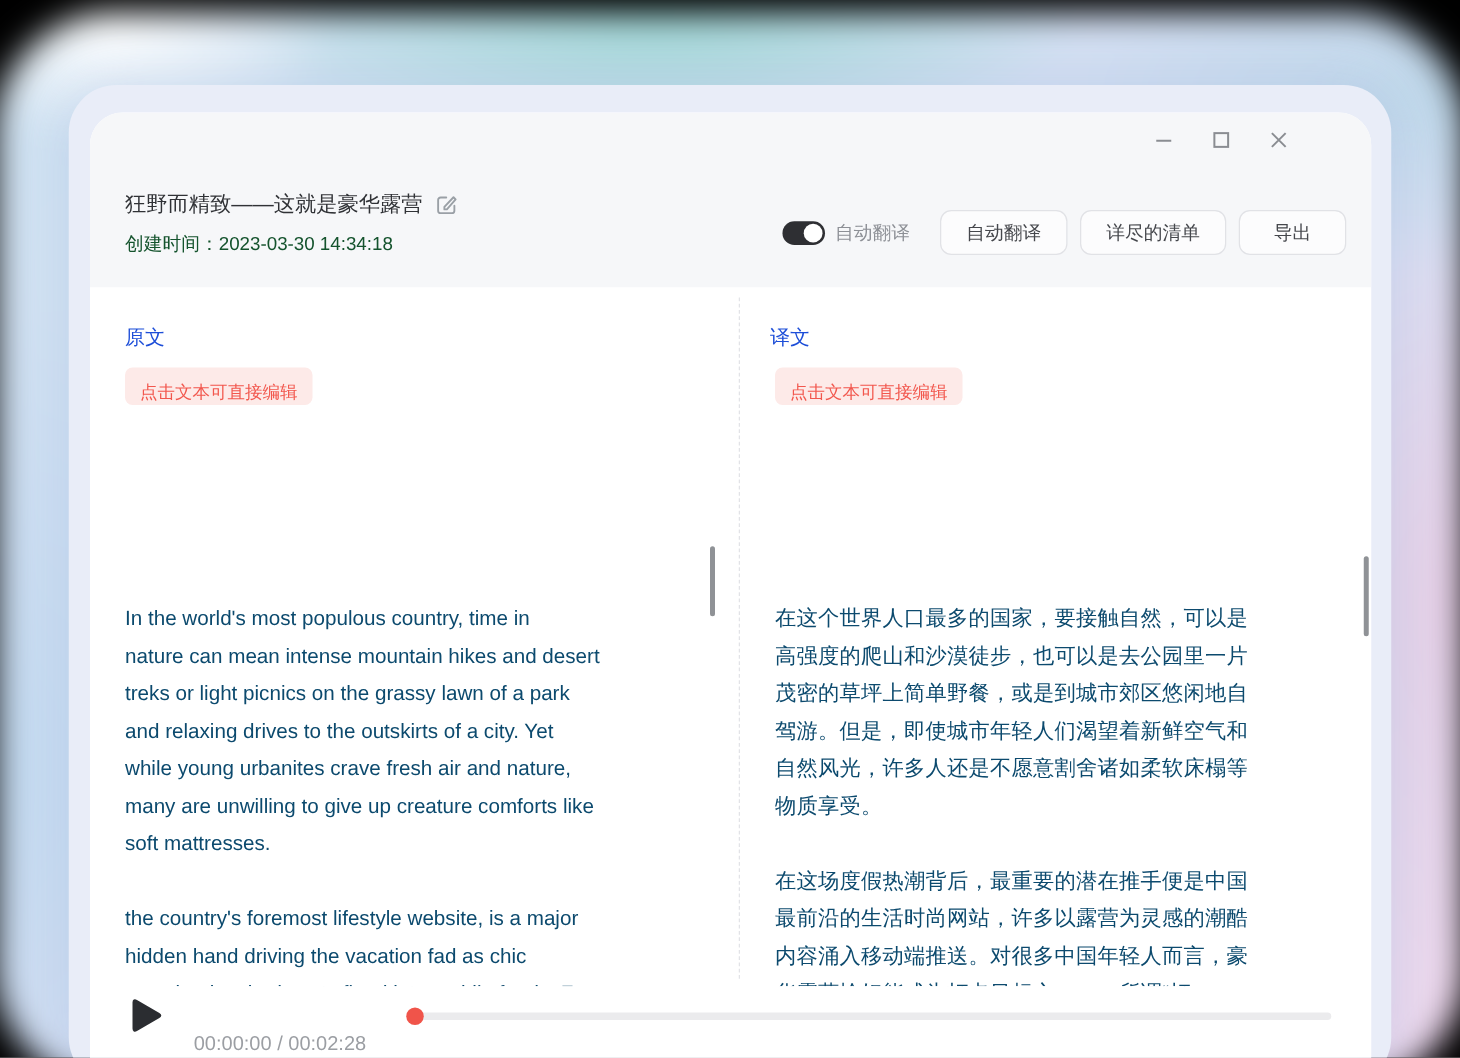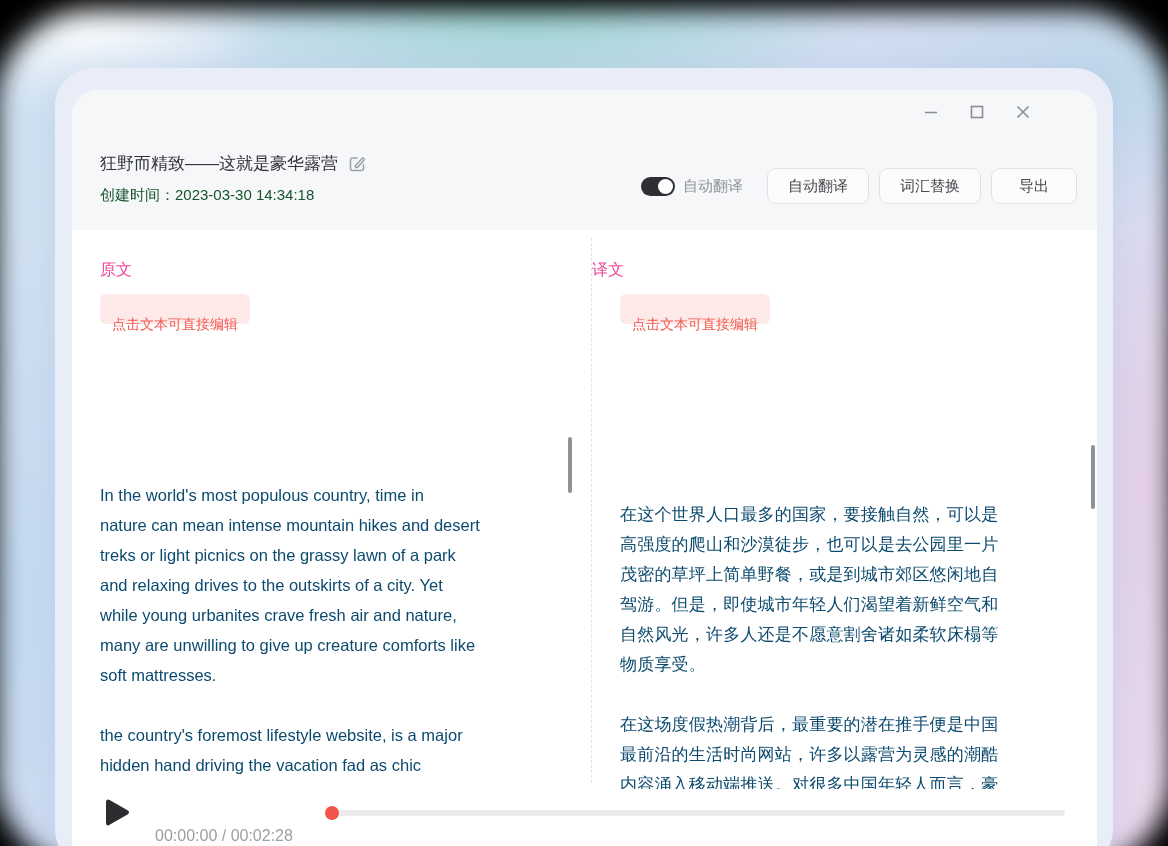--- a/index.html
+++ b/index.html
@@ -46,25 +46,25 @@
   .header-tools { position:absolute; top:78px; right:20px; display:flex; align-items:center; gap:10px; height:36px; }
   .toggle-wrap { display:flex; align-items:center; gap:8px; margin-right:14px; }
   .toggle { position:relative; width:34px; height:19px; border-radius:10px; background:#2e2f33; cursor:pointer; }
   .toggle .knob { position:absolute; right:2px; top:2px; width:15px; height:15px; border-radius:50%; background:#fff; }
   .toggle-label { font-size:15px; color:#8d9096; }
   .tool-btn { height:36px; padding:0 20px; border:1px solid #e1e2e6; border-radius:9px; background:#fcfcfd;
               font-size:15px; color:#45474c; display:flex; align-items:center; cursor:pointer; }
 
   
   .content { position:absolute; left:0; top:140px; width:100%; height:559px; background:#fff; overflow:hidden; }
-  .col-label { position:absolute; top:30px; font-size:16px; color:#ec4899; }
-  .hint-badge { position:absolute; top:64px; height:30px; line-height:30px; padding:15px 12px; border-radius:6px;
+  .col-label { position:absolute; top:30px; font-size:16px; color:#1d4ed8; }
+  .hint-badge { position:absolute; top:64px; height:30px; line-height:30px; padding:4px 12px; border-radius:6px;
                 font-size:14px; }
   .para { position:absolute; white-space:pre-line; font-size:16.5px; line-height:30px; color:#0c4a6e; }
-  .para-cjk { font-size:17px; letter-spacing:.2px;margin-top:20px; }
+  .para-cjk { font-size:17px; letter-spacing:.2px; }
 
   .v-divider { position:absolute; left:519px; top:8px; height:545px; width:0;
                border-left:1px dashed #e2e3e7; }
   .scroll-thumb { position:absolute; width:4px; border-radius:2px; background:#8f9296; cursor:pointer; }
 
   
   .player { position:absolute; left:0; top:699px; width:100%; height:91px; background:#fff; }
   .play-btn { position:absolute; left:31px; top:8px; width:28px; height:32px; cursor:pointer; color:#2b2d31; }
   .time-text { position:absolute; left:83px; top:15px; font-size:16px; color:#9b9ea3;margin-top:23px; }
   .progress { position:absolute; left:254px; top:21px; width:739px; height:6px; border-radius:3px; background:#ebebed; cursor:pointer; }
@@ -110,21 +110,21 @@
       <div class="created">创建时间：2023-03-30 14:34:18</div>
 
       <div class="header-tools">
         <div class="toggle-wrap">
           <span class="toggle">
               <span class="knob"></span>
             </span>
           <span class="toggle-label">自动翻译</span>
         </div>
         <button class="tool-btn">自动翻译</button>
-        <button class="tool-btn">词汇替换</button>
+        <button class="tool-btn">详尽的清单</button>
         <button class="tool-btn" style="padding:0 27px;">导出</button>
       </div>
     </div>
 
     <div class="content">
 
       <div class="col-label" style="left:28px;">原文</div>
       <div class="hint-badge" style="left:28px; color:#f2574d; background:#fdeae8;">点击文本可直接编辑</div>
       <div class="para" style="left:28px; top:250px; width:470px;">In the world's most populous country, time in
 nature can mean intense mountain hikes and desert
@@ -137,21 +137,21 @@
 hidden hand driving the vacation fad as chic
 camping-inspired posts flood into mobile feeds. For
 many young Chinese, glamping is just the right
 activity for their daka lists — a buzzword that
 describes internet users "clocking in" at
 Instagrammable places. Thousands of detailed lists</div>
       <div class="scroll-thumb" style="left:496px; top:207px; height:56px;"></div>
 
       <div class="v-divider"></div>
 
-      <div class="col-label" style="left:520px;">译文</div>
+      <div class="col-label" style="left:544px;">译文</div>
       <div class="hint-badge" style="left:548px; color:#f2574d; background:#fdeae8;">点击文本可直接编辑</div>
       <div class="para para-cjk" style="left:548px; top:250px; width:452px;">在这个世界人口最多的国家，要接触自然，可以是
 高强度的爬山和沙漠徒步，也可以是去公园里一片
 茂密的草坪上简单野餐，或是到城市郊区悠闲地自
 驾游。但是，即使城市年轻人们渴望着新鲜空气和
 自然风光，许多人还是不愿意割舍诸如柔软床榻等
 物质享受。</div>
       <div class="para para-cjk" style="left:548px; top:460px; width:452px;">在这场度假热潮背后，最重要的潜在推手便是中国
 最前沿的生活时尚网站，许多以露营为灵感的潮酷
 内容涌入移动端推送。对很多中国年轻人而言，豪

